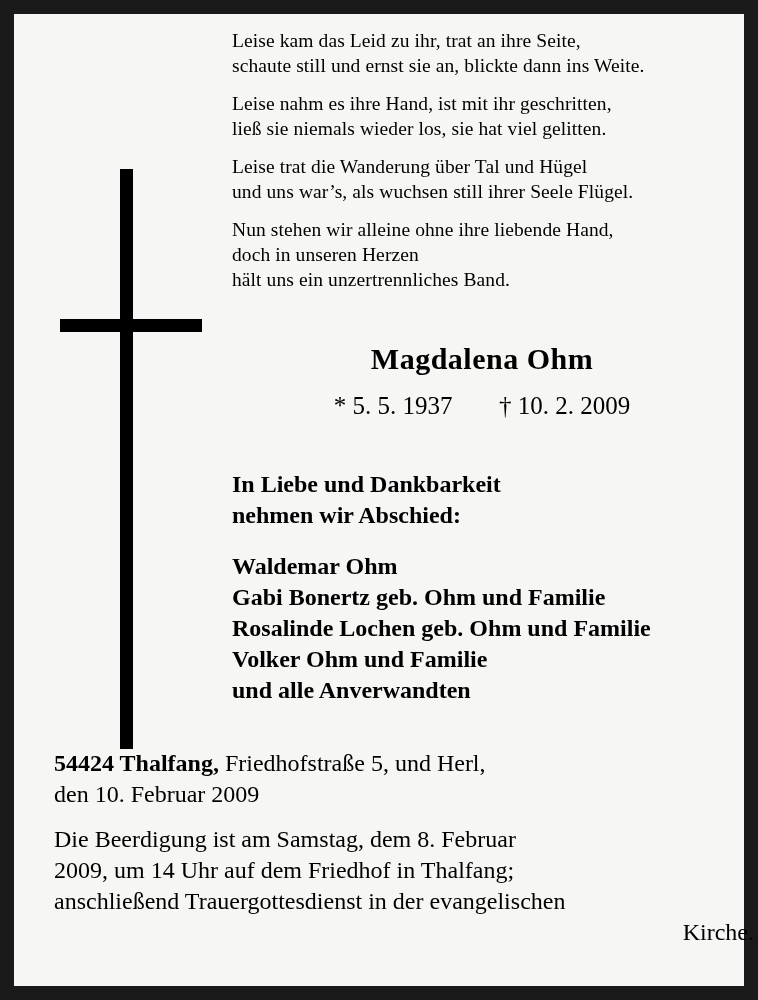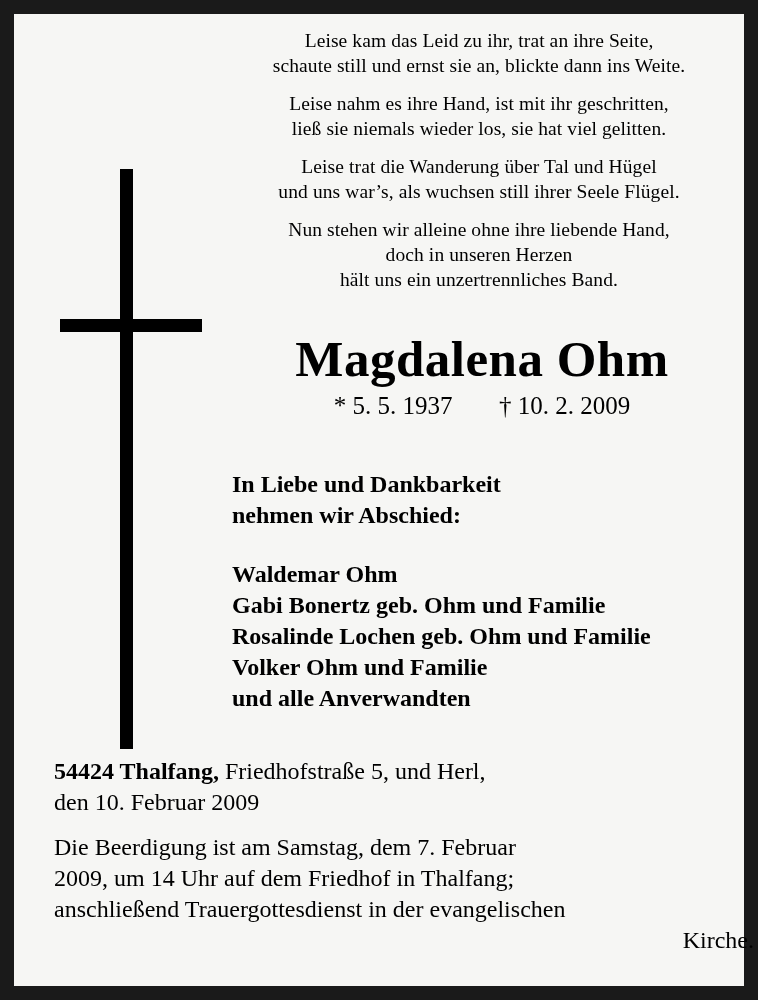--- a/index.html
+++ b/index.html
@@ -63,31 +63,30 @@
     letter-spacing: 0.1px;
   }
   .poem .stanza {
     margin-bottom: 13px;
   }
   .poem .stanza:last-child {
     margin-bottom: 0;
   }
   .poem .line {
     white-space: nowrap;
-    text-align: center;
   }
 
   
   .name-block {
     margin: 42px 0 0 200px;
     text-align: center;
     width: 500px;
   }
   .name {
-    font-size: 51px;
+    font-size: 30px;
     font-weight: bold;
     letter-spacing: 0.5px;
     line-height: 50px;
   }
   .maiden {
     font-size: 23px;
     font-weight: bold;
     margin-top: 8px;
     line-height: 28px;
   }
@@ -102,21 +101,21 @@
   }
 
   
   .mourn {
     margin: 48px 0 0 200px;
     font-size: 24px;
     line-height: 31px;
     font-weight: bold;
   }
   .mourn .intro {
-    margin-bottom: 28px;
+    margin-bottom: 20px;
   }
   .mourn .line {
     white-space: nowrap;
   }
 
   
   .addr {
     margin: 42px 0 0 22px;
     font-size: 24px;
     line-height: 31px;
@@ -185,20 +184,20 @@
       <div class="line">Volker Ohm und Familie</div>
       <div class="line">und alle Anverwandten</div>
     </div>
 
     <div class="addr">
       <div><b>54424 Thalfang,</b><span> Friedhofstraße 5, und Herl,</span></div>
       <div>den 10. Februar 2009</div>
     </div>
 
     <div class="notice">
-      <div>Die Beerdigung ist am Samstag, dem 7. Februar</div>
+      <div>Die Beerdigung ist am Samstag, dem 8. Februar</div>
       <div>2009, um 14 Uhr auf dem Friedhof in Thalfang;</div>
       <div>anschließend Trauergottesdienst in der evangelischen</div>
       <div class="lastline">Kirche.</div>
     </div>
 
   </div>
 </div>
 
 </body></html>

